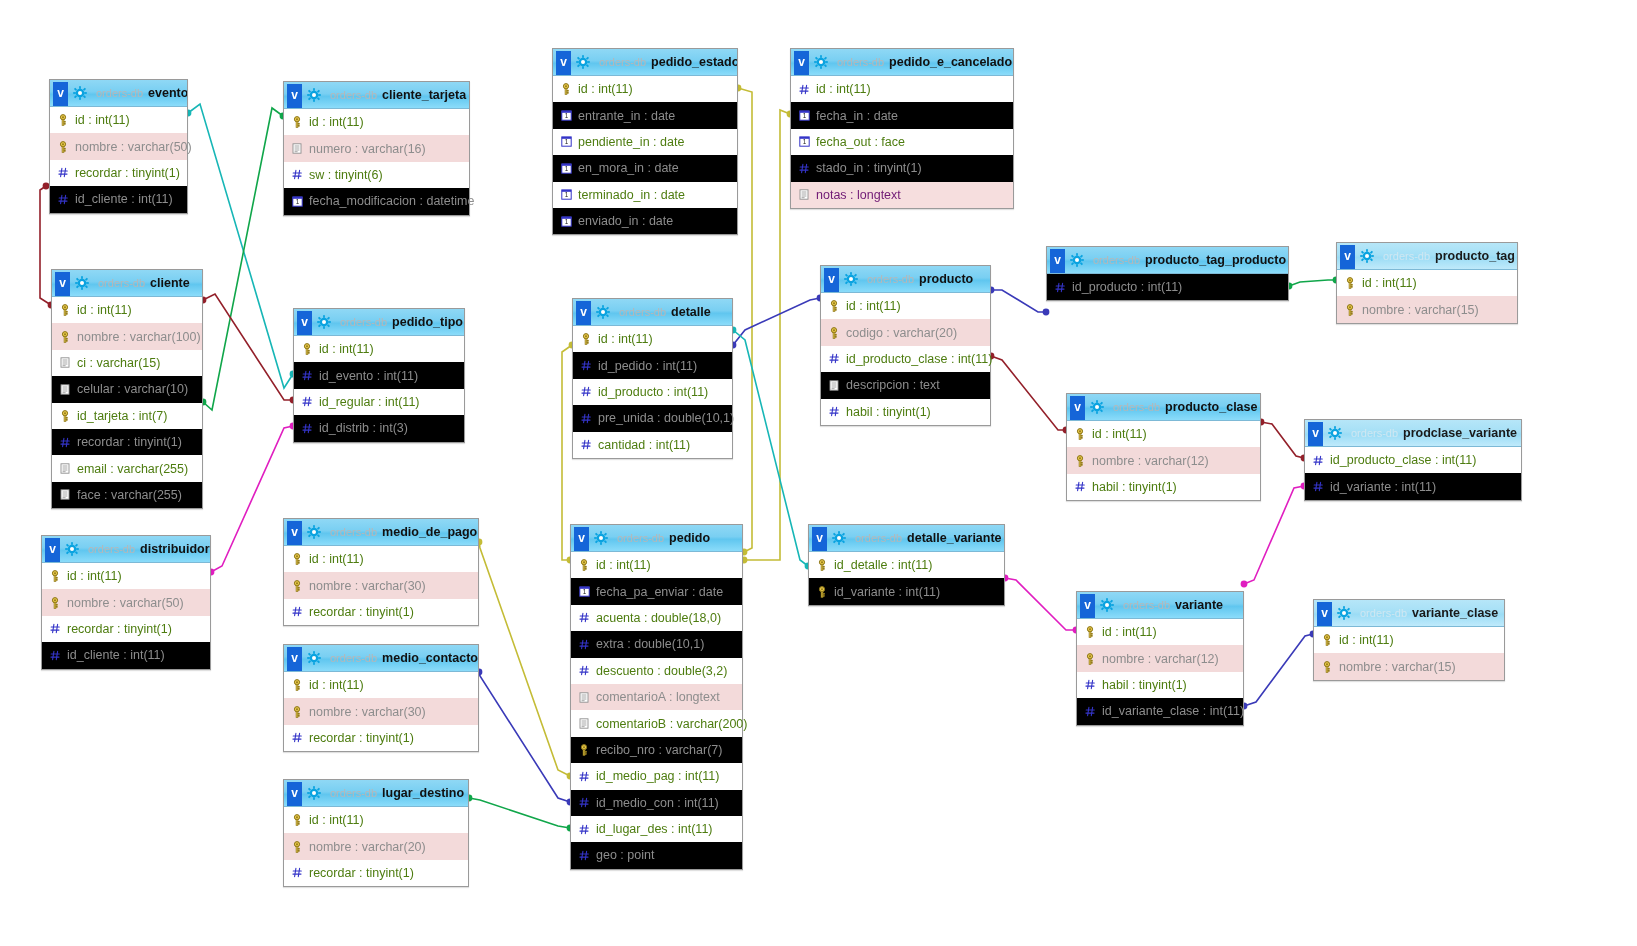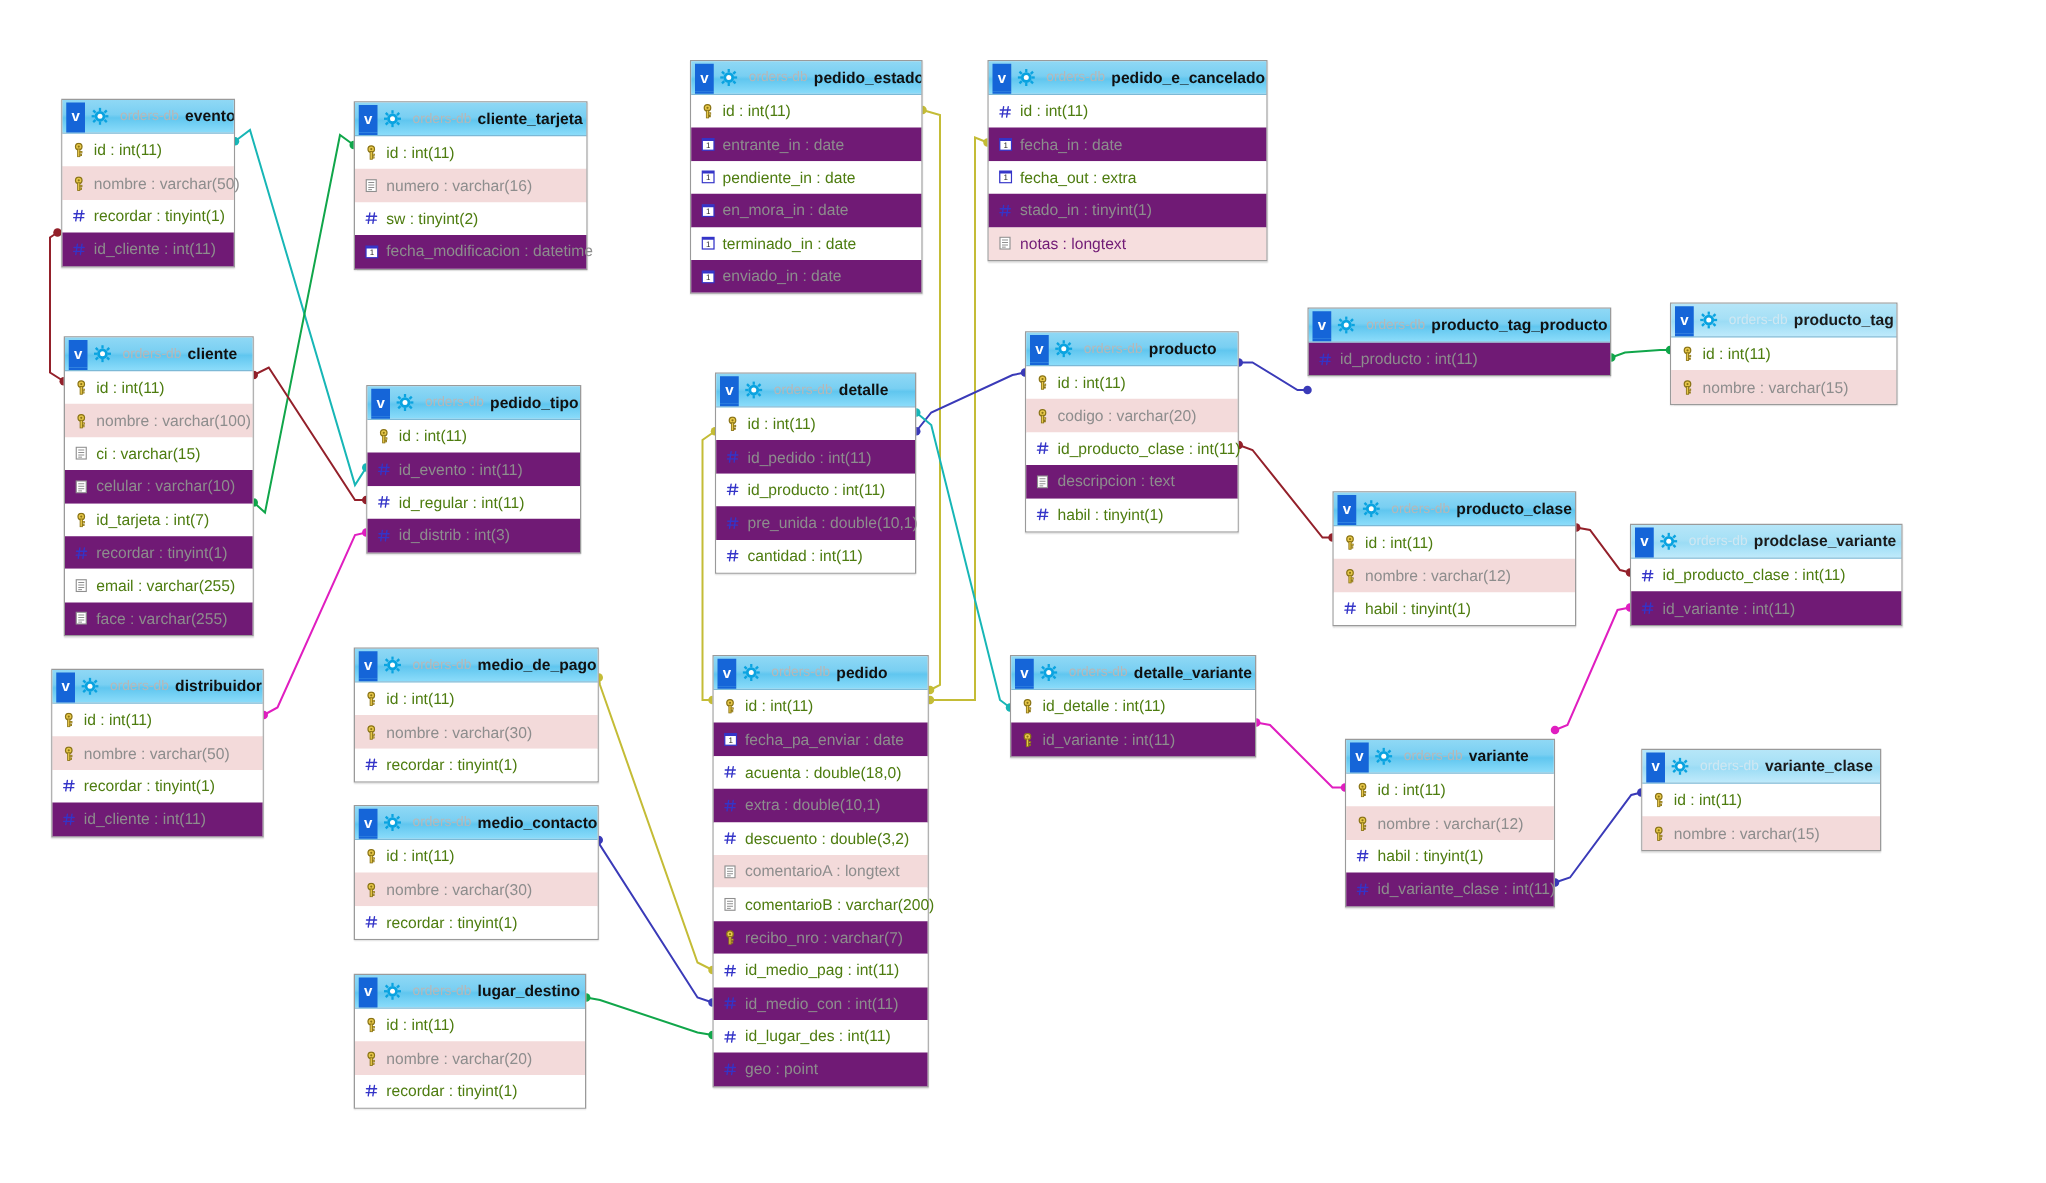--- a/index.html
+++ b/index.html
@@ -53,21 +53,21 @@
 
   .col-row{
     display:flex;align-items:center;
     height:26.4px;
     padding:0 6px 0 6px;
     font-size:12.5px;
     white-space:nowrap;
     box-sizing:border-box;
   }
   .col-row.odd{background:#ffffff;color:#4d7c0f;}
-  .col-row.even{background:#701a75;color:#8d8d8d;}
+  .col-row.even{background:#000000;color:#8d8d8d;}
   .col-row.pk-hl{background:#f3dada;color:#8d8d8d;align-items:center;}
   .col-row.pk-hl.odd{background:#f6dede;color:#701a75;}
   .col-icn{flex:none;width:14px;margin-right:5px;display:flex;align-items:center;justify-content:center;}
 
   svg.ic{display:block;}
 </style>
 </head>
 <body>
 
 <div id="canvas">
@@ -258,21 +258,21 @@
         <span class="col-icn">
           <svg class="ic" width="11" height="11" viewBox="0 0 11 11">
             <g stroke="#3434c8" stroke-width="1.1" stroke-linecap="round">
               <line x1="3.9" y1="1.3" x2="2.6" y2="9.7"></line>
               <line x1="7.6" y1="1.3" x2="6.3" y2="9.7"></line>
               <line x1="1.2" y1="4.0" x2="9.3" y2="4.0"></line>
               <line x1="0.9" y1="7.1" x2="9.0" y2="7.1"></line>
             </g>
           </svg>
         </span>
-        <span>sw : tinyint(2)</span>
+        <span>sw : tinyint(6)</span>
       </div>
       <div class="col-row even">
         <span class="col-icn">
           <svg class="ic" width="11" height="11" viewBox="0 0 11 11">
             <rect x="0.8" y="0.9" width="9.4" height="9.3" fill="#ffffff" stroke="#3434c8" stroke-width="1"></rect>
             <rect x="0.8" y="0.9" width="9.4" height="1.9" fill="#3434c8"></rect>
             <text x="5.5" y="8.4" font-size="6.4" text-anchor="middle" fill="#222222" font-family="Liberation Sans, sans-serif">1</text>
           </svg>
         </span>
         <span>fecha_modificacion : datetime</span>
@@ -409,21 +409,21 @@
         <span>fecha_in : date</span>
       </div>
       <div class="col-row odd">
         <span class="col-icn">
           <svg class="ic" width="11" height="11" viewBox="0 0 11 11">
             <rect x="0.8" y="0.9" width="9.4" height="9.3" fill="#ffffff" stroke="#3434c8" stroke-width="1"></rect>
             <rect x="0.8" y="0.9" width="9.4" height="1.9" fill="#3434c8"></rect>
             <text x="5.5" y="8.4" font-size="6.4" text-anchor="middle" fill="#222222" font-family="Liberation Sans, sans-serif">1</text>
           </svg>
         </span>
-        <span>fecha_out : extra</span>
+        <span>fecha_out : face</span>
       </div>
       <div class="col-row even">
         <span class="col-icn">
           <svg class="ic" width="11" height="11" viewBox="0 0 11 11">
             <g stroke="#3434c8" stroke-width="1.1" stroke-linecap="round">
               <line x1="3.9" y1="1.3" x2="2.6" y2="9.7"></line>
               <line x1="7.6" y1="1.3" x2="6.3" y2="9.7"></line>
               <line x1="1.2" y1="4.0" x2="9.3" y2="4.0"></line>
               <line x1="0.9" y1="7.1" x2="9.0" y2="7.1"></line>
             </g>

